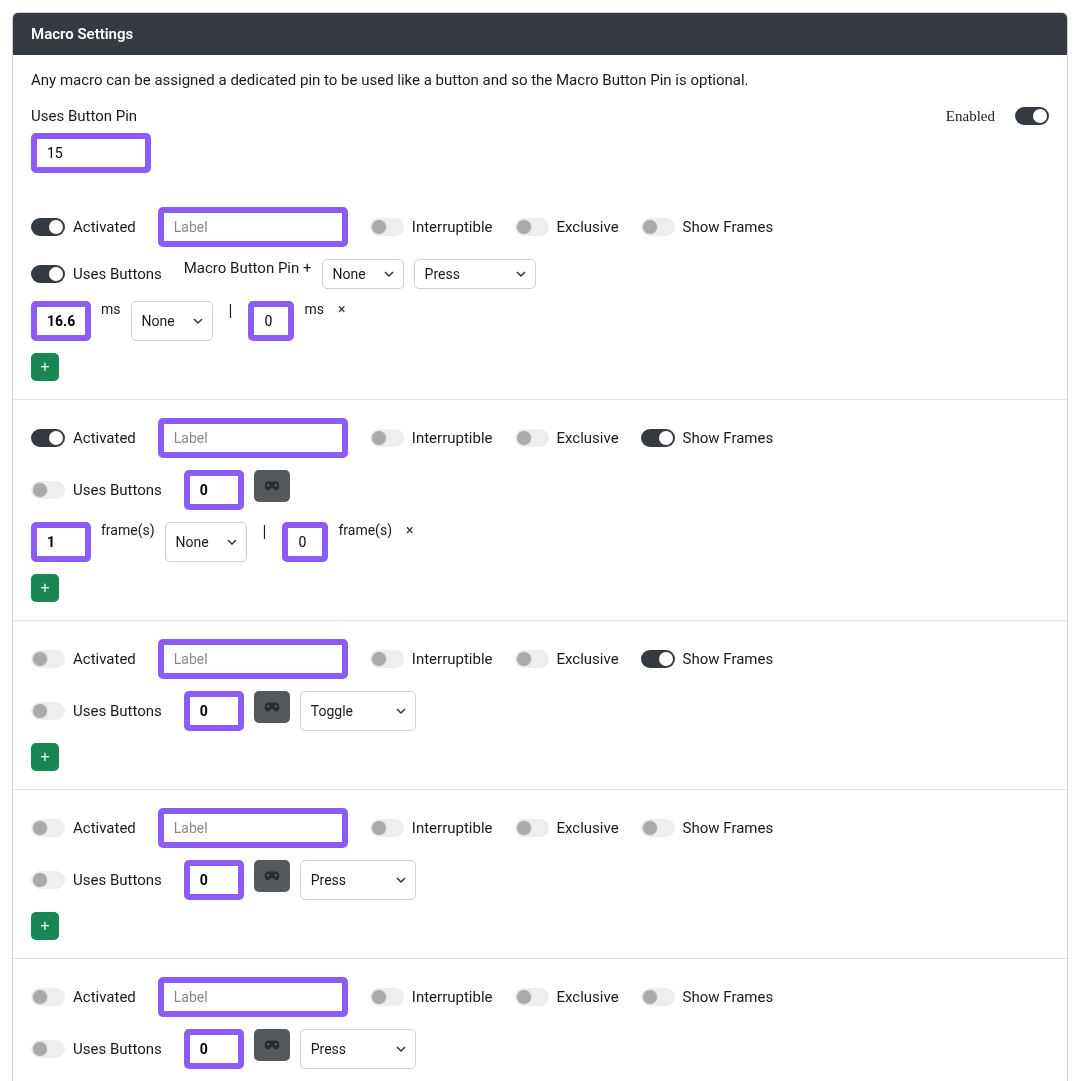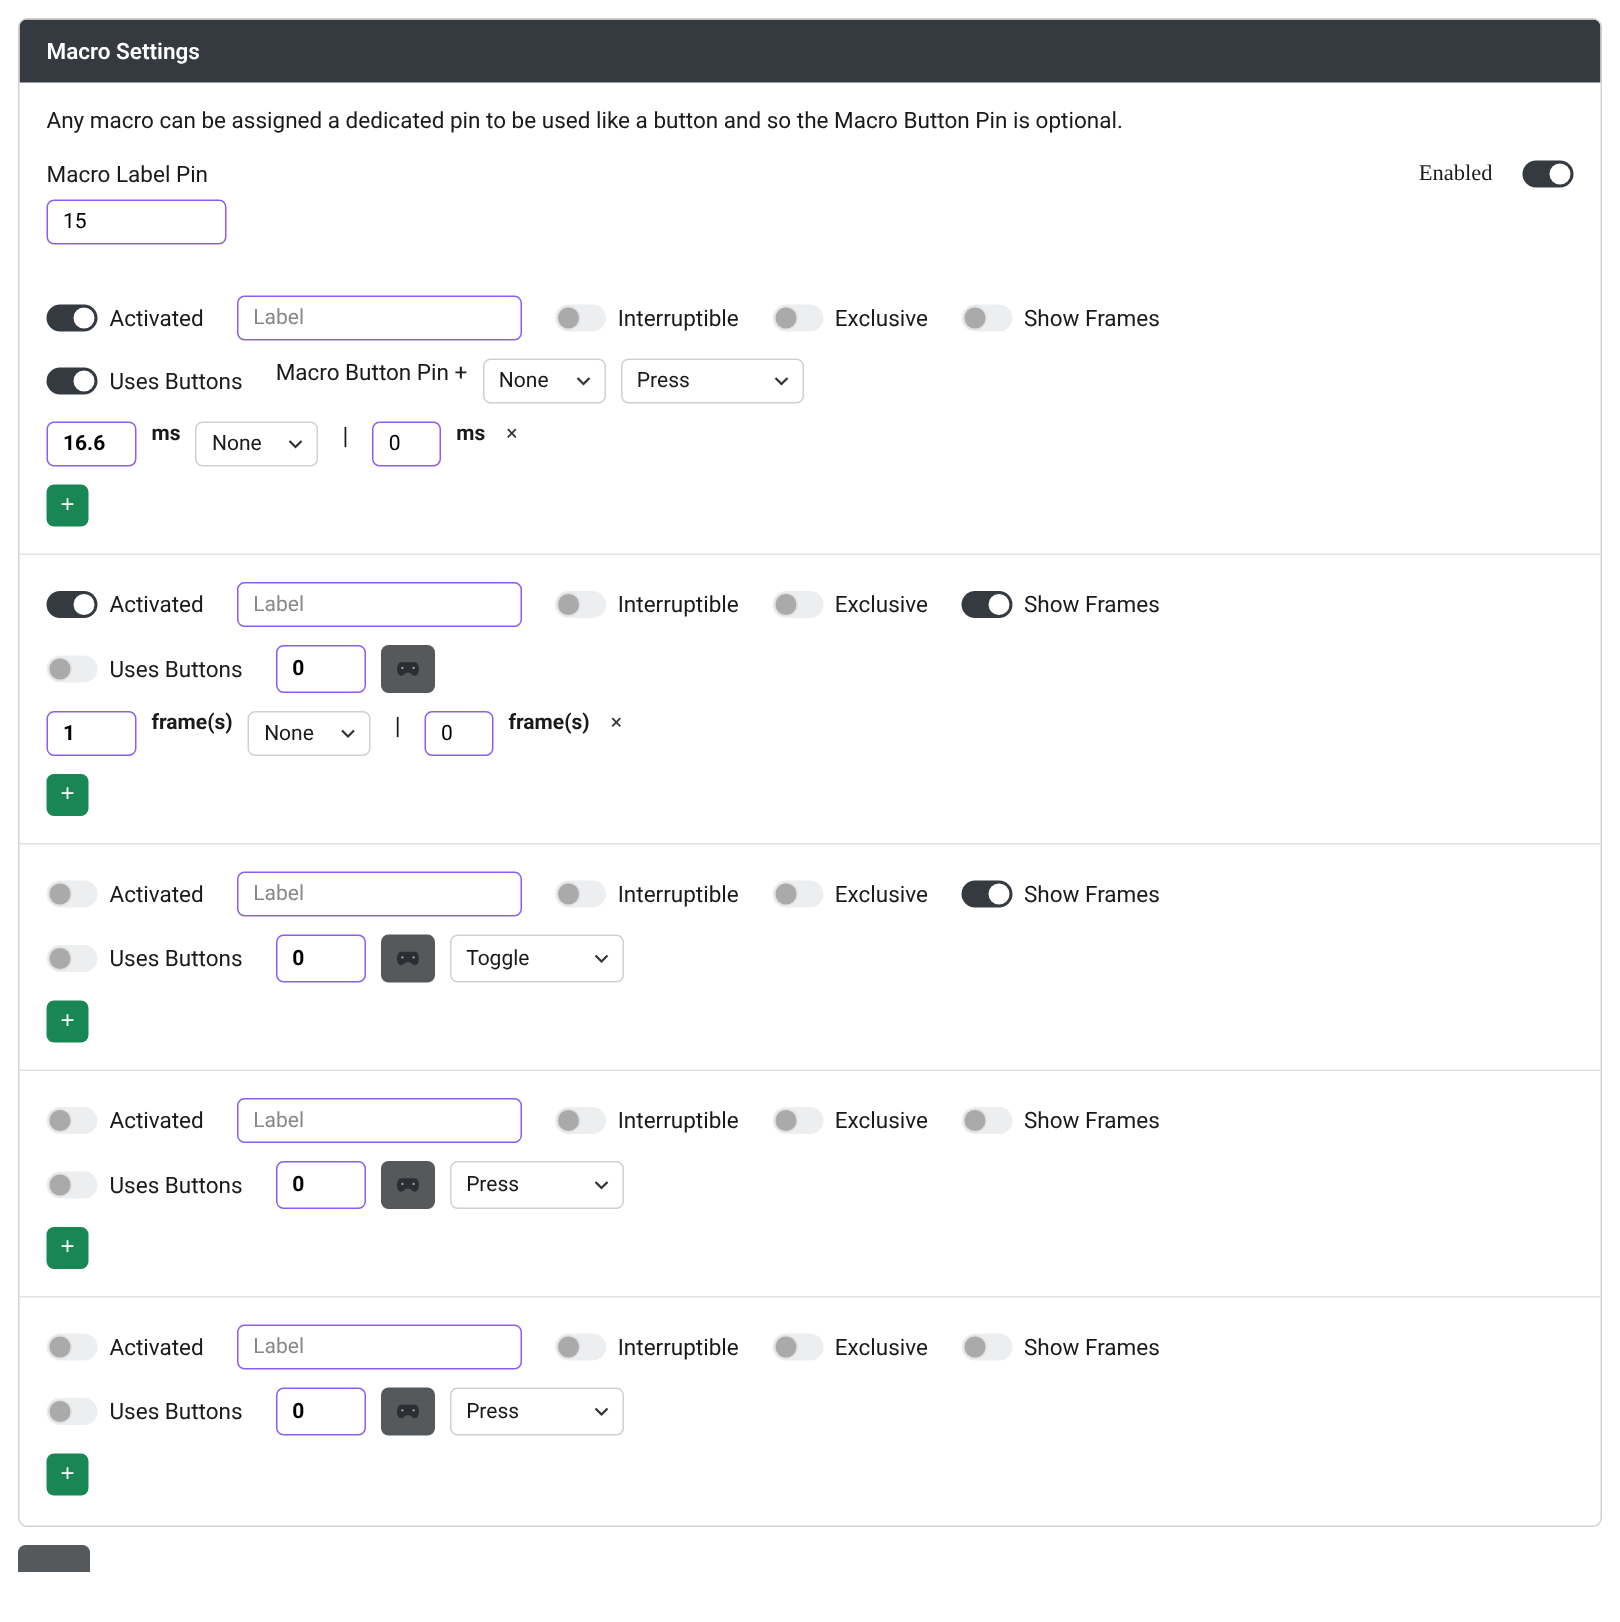--- a/index.html
+++ b/index.html
@@ -60,21 +60,21 @@
       background: #fff;
     }
     .toggle-on .toggle-knob { right: 2px; }
     .toggle-off .toggle-knob { left: 2px; background: #777; }
     .toggle-off { background: #eceeef; }
     .toggle-off .toggle-knob {
       background: #aaa;
       box-shadow: 0 0 0 1px rgba(0,0,0,0.05);
     }
     .input-text {
-      border: 1px solid #8b5cf6;
+      border: 6px solid #8b5cf6;
       border-radius: 5px;
       padding: 6px 10px;
       font-size: 14px;
       background: #fff;
     }
     .input-pin { width: 120px; }
     .input-label { width: 190px; }
     .input-small { width: 60px; text-align:left;font-weight:bold; }
     .input-tiny { width: 46px; text-align:left; }
     .select {
@@ -109,21 +109,21 @@
       display: flex;
       gap: 10px;
       margin-bottom: 12px;
     }
     .tog-label {
       display: flex;
       align-items: center;
       gap: 8px;
     }
     .gap-big { margin-left: 12px; }
-    .unit-txt { font-size: 14px; color:#1a1a1a;font-weight:bold; }
+    .unit-txt { font-size: 14px; color:#1a1a1a; }
     .pipe { font-size: 16px; color: #1a1a1a; padding: 0 6px; font-weight:400; }
     .remove-x {
       font-size: 14px;
       color: #333;
       cursor: pointer;
       padding: 0 4px;
     }
     .add-btn {
       width: 28px;
       height: 28px;
@@ -162,21 +162,21 @@
 </head>
 <body>
 
 <div class="panel">
   <div class="panel-header">Macro Settings</div>
   <div class="panel-body">
     <div class="intro">Any macro can be assigned a dedicated pin to be used like a button and so the Macro Button Pin is optional.</div>
 
     <div class="pin-row">
       <div class="pin-left">
-        <span class="pin-label">Macro Label Pin</span>
+        <span class="pin-label">Uses Button Pin</span>
         <input class="input-text input-pin" value="15" style="">
       </div>
       <div class="pin-right">
         <span>Enabled</span>
         <span class="toggle toggle-on">
             <span class="toggle-knob"></span>
           </span>
       </div>
     </div>
 

